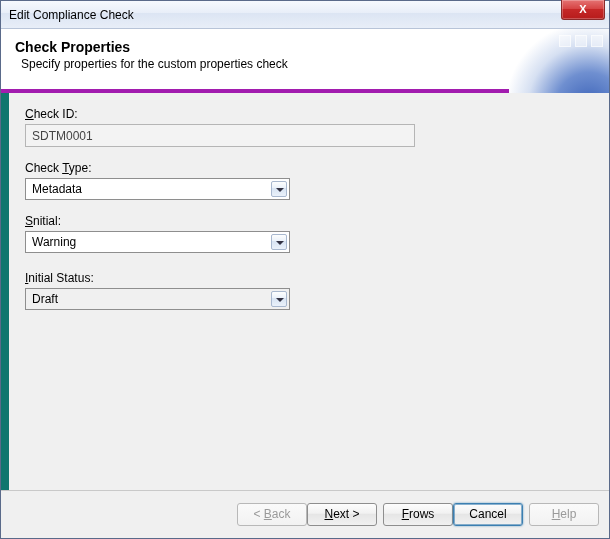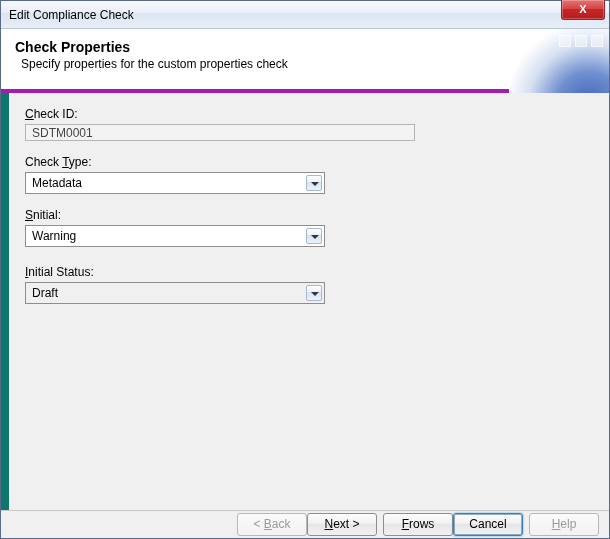--- a/index.html
+++ b/index.html
@@ -102,30 +102,30 @@
   }
   .field { margin-bottom: 14px; }
   .label {
     display: block;
     color: #000;
     margin-bottom: 3px;
   }
   .label .u { text-decoration: underline; }
   .text-input {
     width: 390px;
-    height: 17px;
+    height: 23px;
     border: 1px solid #b5b5b5;
     background: #f3f3f3;
     color: #444;
     padding: 2px 6px;
     font-family: inherit;
     font-size: 12px;
   }
   .select-wrap {
-    width: 300px;
+    width: 265px;
     height: 22px;
     border: 1px solid #8e8e8e;
     background: #fff;
     display: flex;
     align-items: center;
     position: relative;
     padding: 0 22px 0 6px;
     font-size: 12px;
   }
   
@@ -154,21 +154,21 @@
     border: 1px solid #8e8e8e;
     background: #fff;
     padding: 3px 5px;
     font-family: inherit;
     font-size: 12px;
     resize: none;
     color: #000;
   }
   
   .buttonbar {
-    height: 28px;
+    height: 48px;
     background: #f0f0f0;
     border-top: 1px solid #c9c9c9;
     display: flex;
     align-items: center;
     justify-content: flex-end;
     gap: 0;
     padding: 12px 10px;
   }
   .btn {
     min-width: 70px;

